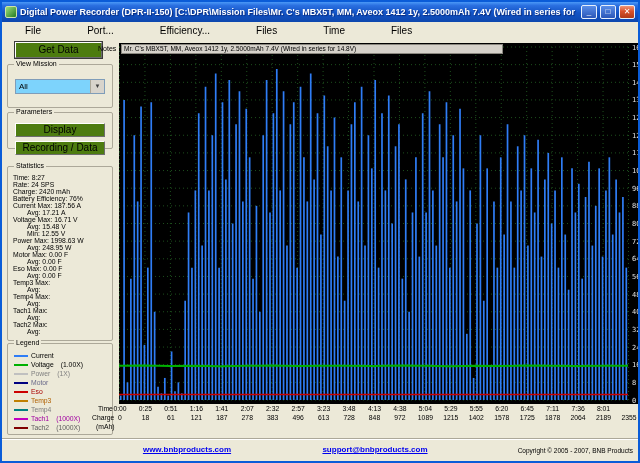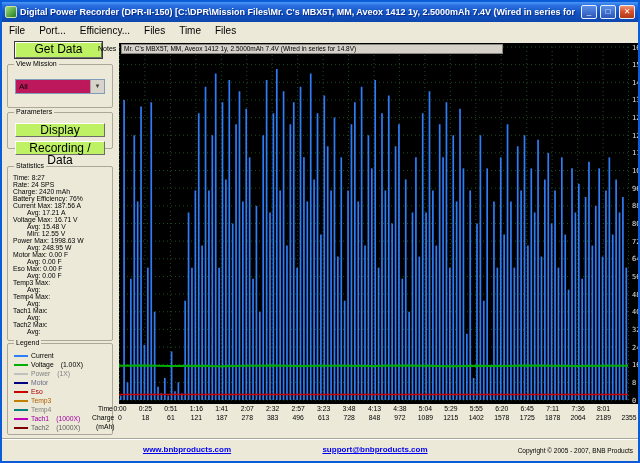--- a/index.html
+++ b/index.html
@@ -8,27 +8,27 @@
   
   .titlebar{position:absolute;left:0;top:0;right:0;height:20px;display:flex;align-items:center;gap:3px;padding:0 3px;
     background:linear-gradient(180deg,#4a98f7 0%,#2a6fe0 18%,#1353c5 55%,#0d47ae 100%)}
   .app-icon{width:12px;height:12px;border:1px solid #cfe3a8;border-radius:2px;background:linear-gradient(135deg,#9fe07a,#237a23);flex:0 0 auto}
   .title-text{flex:1;color:#fff;font-size:9px;font-weight:bold;white-space:nowrap;overflow:hidden;text-shadow:1px 1px 1px #0a2a7a}
   .tb-btn{width:16px;height:14px;border:1px solid #e8f0fc;border-radius:2px;color:#fff;font-size:8px;line-height:12px;text-align:center;flex:0 0 auto}
   .tb-min,.tb-max{background:linear-gradient(180deg,#5a8ee8,#2a56b8)}
   .tb-close{background:linear-gradient(180deg,#f09678,#d8502a 45%,#b03a18)}
   
   .menubar{position:absolute;left:0;top:20px;right:0;height:16px;display:flex;align-items:center;background:#ece9d8;font-size:10px}
-  .menu-item{padding:1px 7px;color:#000}
-  
-  .btn{position:absolute;background:#bef264;border:1px solid;border-color:#ffffff #6d6d6d #6d6d6d #ffffff;font-size:12px;text-align:center;color:#000}
+  .menu-item{padding:1px 23px;color:#000}
+  
+  .btn{position:absolute;background:#4d7c0f;border:1px solid;border-color:#ffffff #6d6d6d #6d6d6d #ffffff;font-size:10px;text-align:center;color:#000}
   .get-data{left:13px;top:40px;width:87px;height:16px;line-height:13px;outline:1px solid #3a3a3a}
   .group{position:absolute;left:5px;width:106px;border:1px solid #aca899;border-radius:2px}
   .group-title{position:absolute;top:-5px;left:6px;background:#ece9d8;padding:0 2px;font-size:7px;color:#000;white-space:nowrap}
-  .combo{position:absolute;left:7px;top:14px;width:90px;height:15px;display:flex;align-items:center;background:#be185d;border:1px solid #7f9db9;font-size:8px}
+  .combo{position:absolute;left:7px;top:14px;width:90px;height:15px;display:flex;align-items:center;background:#7dd3fc;border:1px solid #7f9db9;font-size:8px}
   .combo-text{flex:1;padding-left:3px;color:#000}
   .combo-btn{width:14px;align-self:stretch;background:#d8d4cc;border-left:1px solid #aca899;font-size:6px;line-height:13px;text-align:center;color:#404040}
   .param-btn{left:7px;width:90px;height:14px;line-height:12px}
   #stats-lines{position:absolute;left:5px;top:7px;right:2px}
   .stat-line{font-size:6.8px;line-height:7px;color:#000;white-space:nowrap}
   .stat-line.indent{padding-left:14px}
   #legend-items{position:absolute;left:6px;top:7px;right:2px}
   .legend-item{display:flex;align-items:center;height:9px;font-size:6.8px;gap:3px;white-space:nowrap}
   .legend-swatch{width:14px;height:2px;flex:0 0 auto}
   .legend-scale{margin-left:4px}

